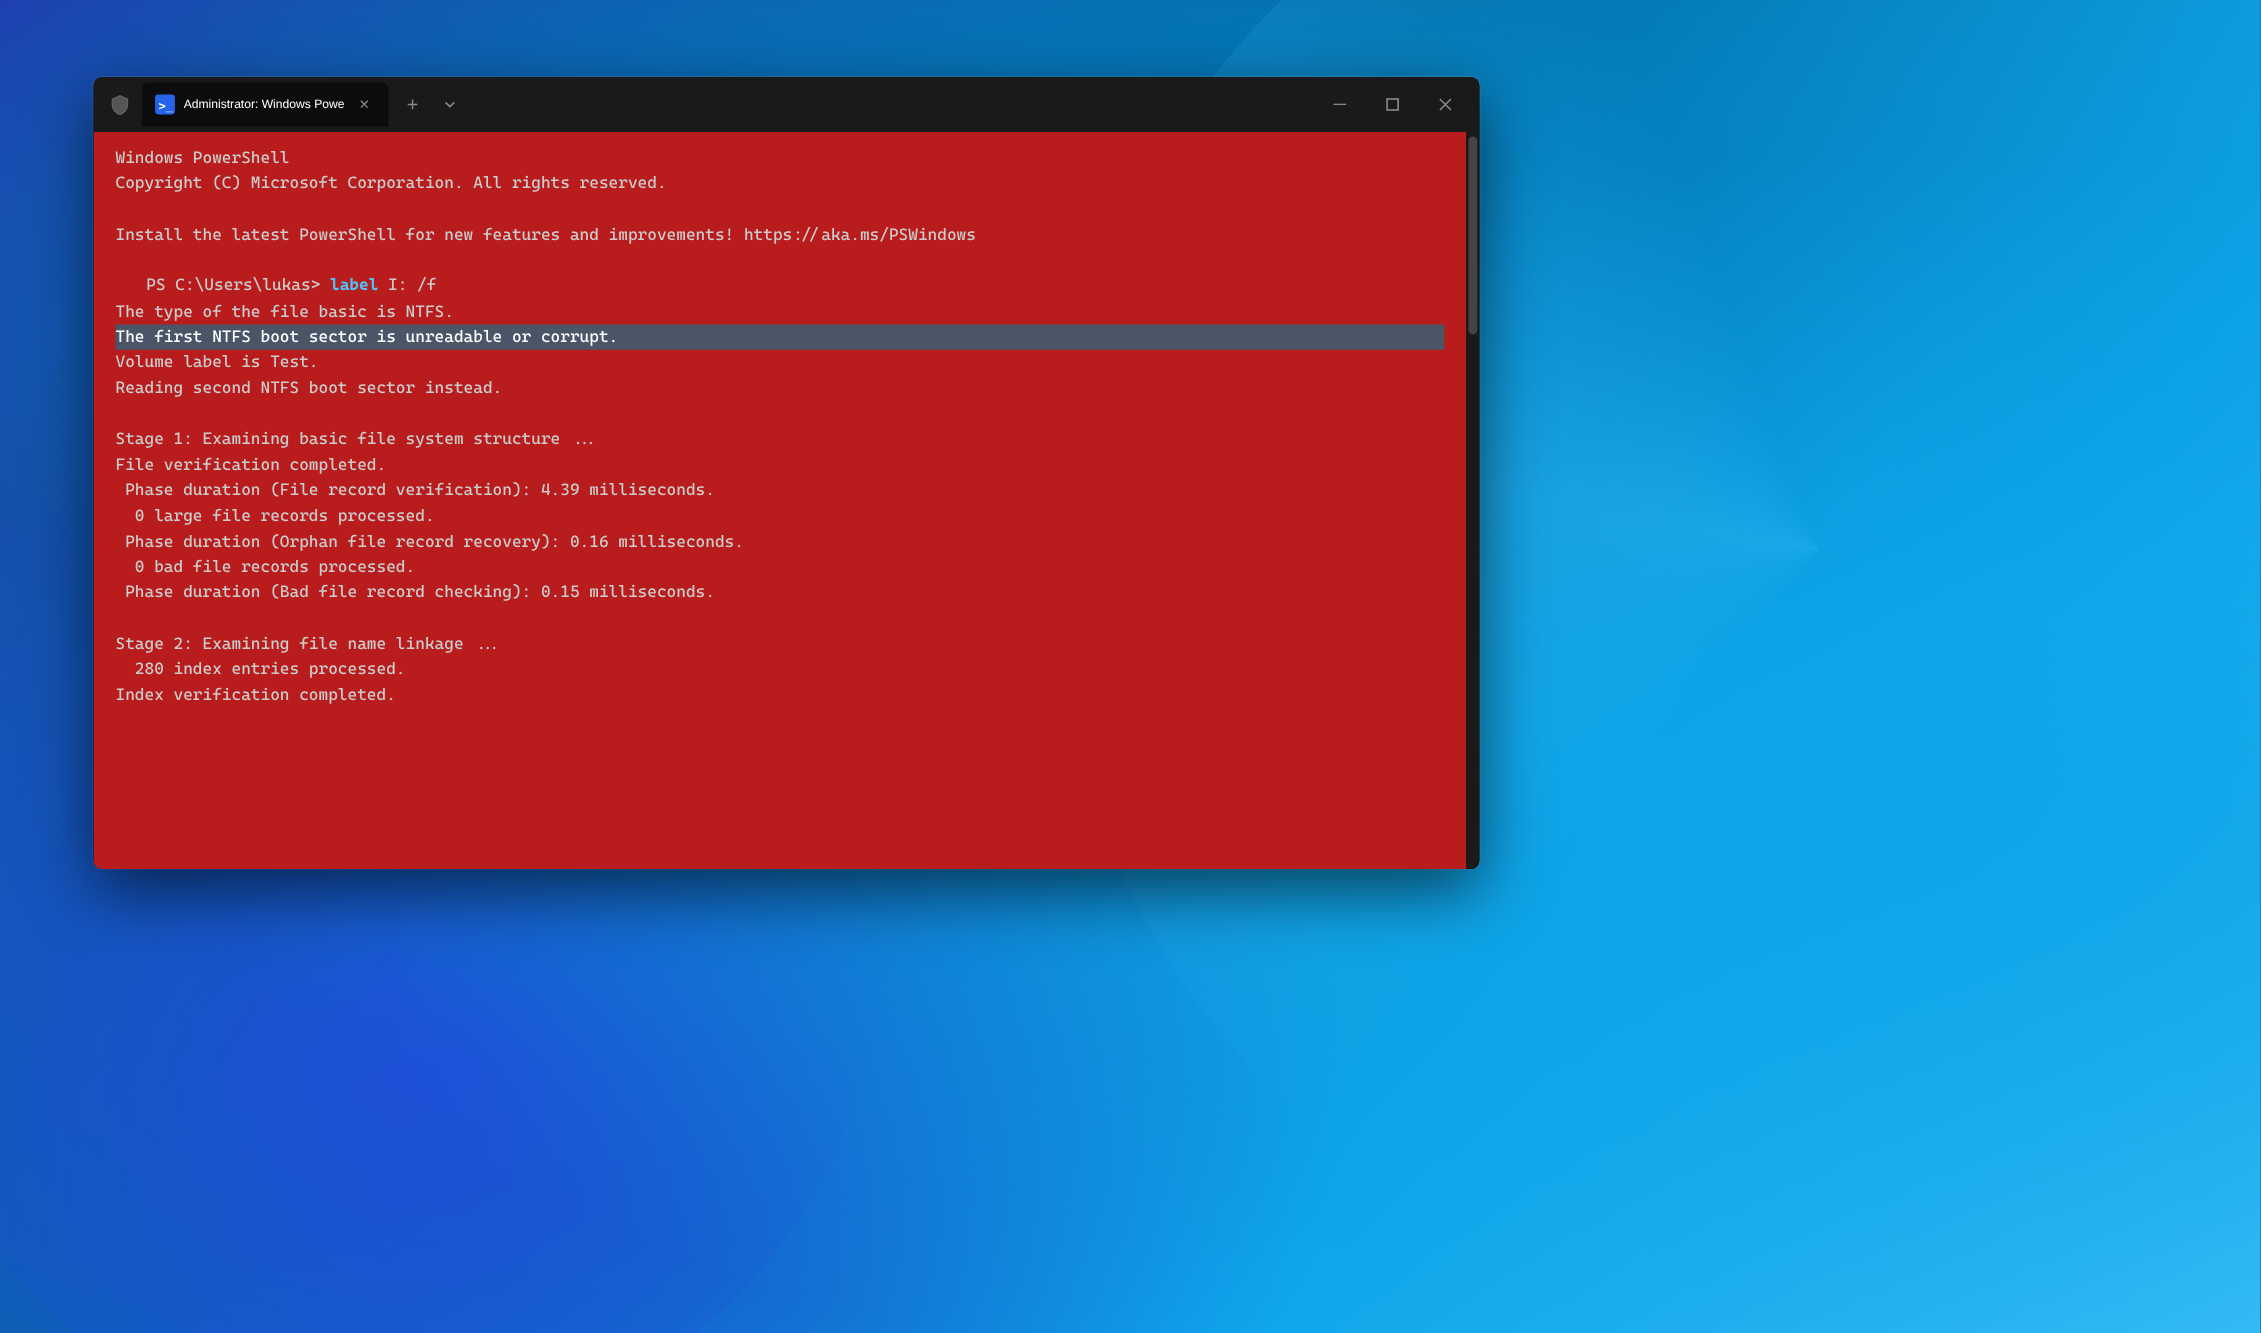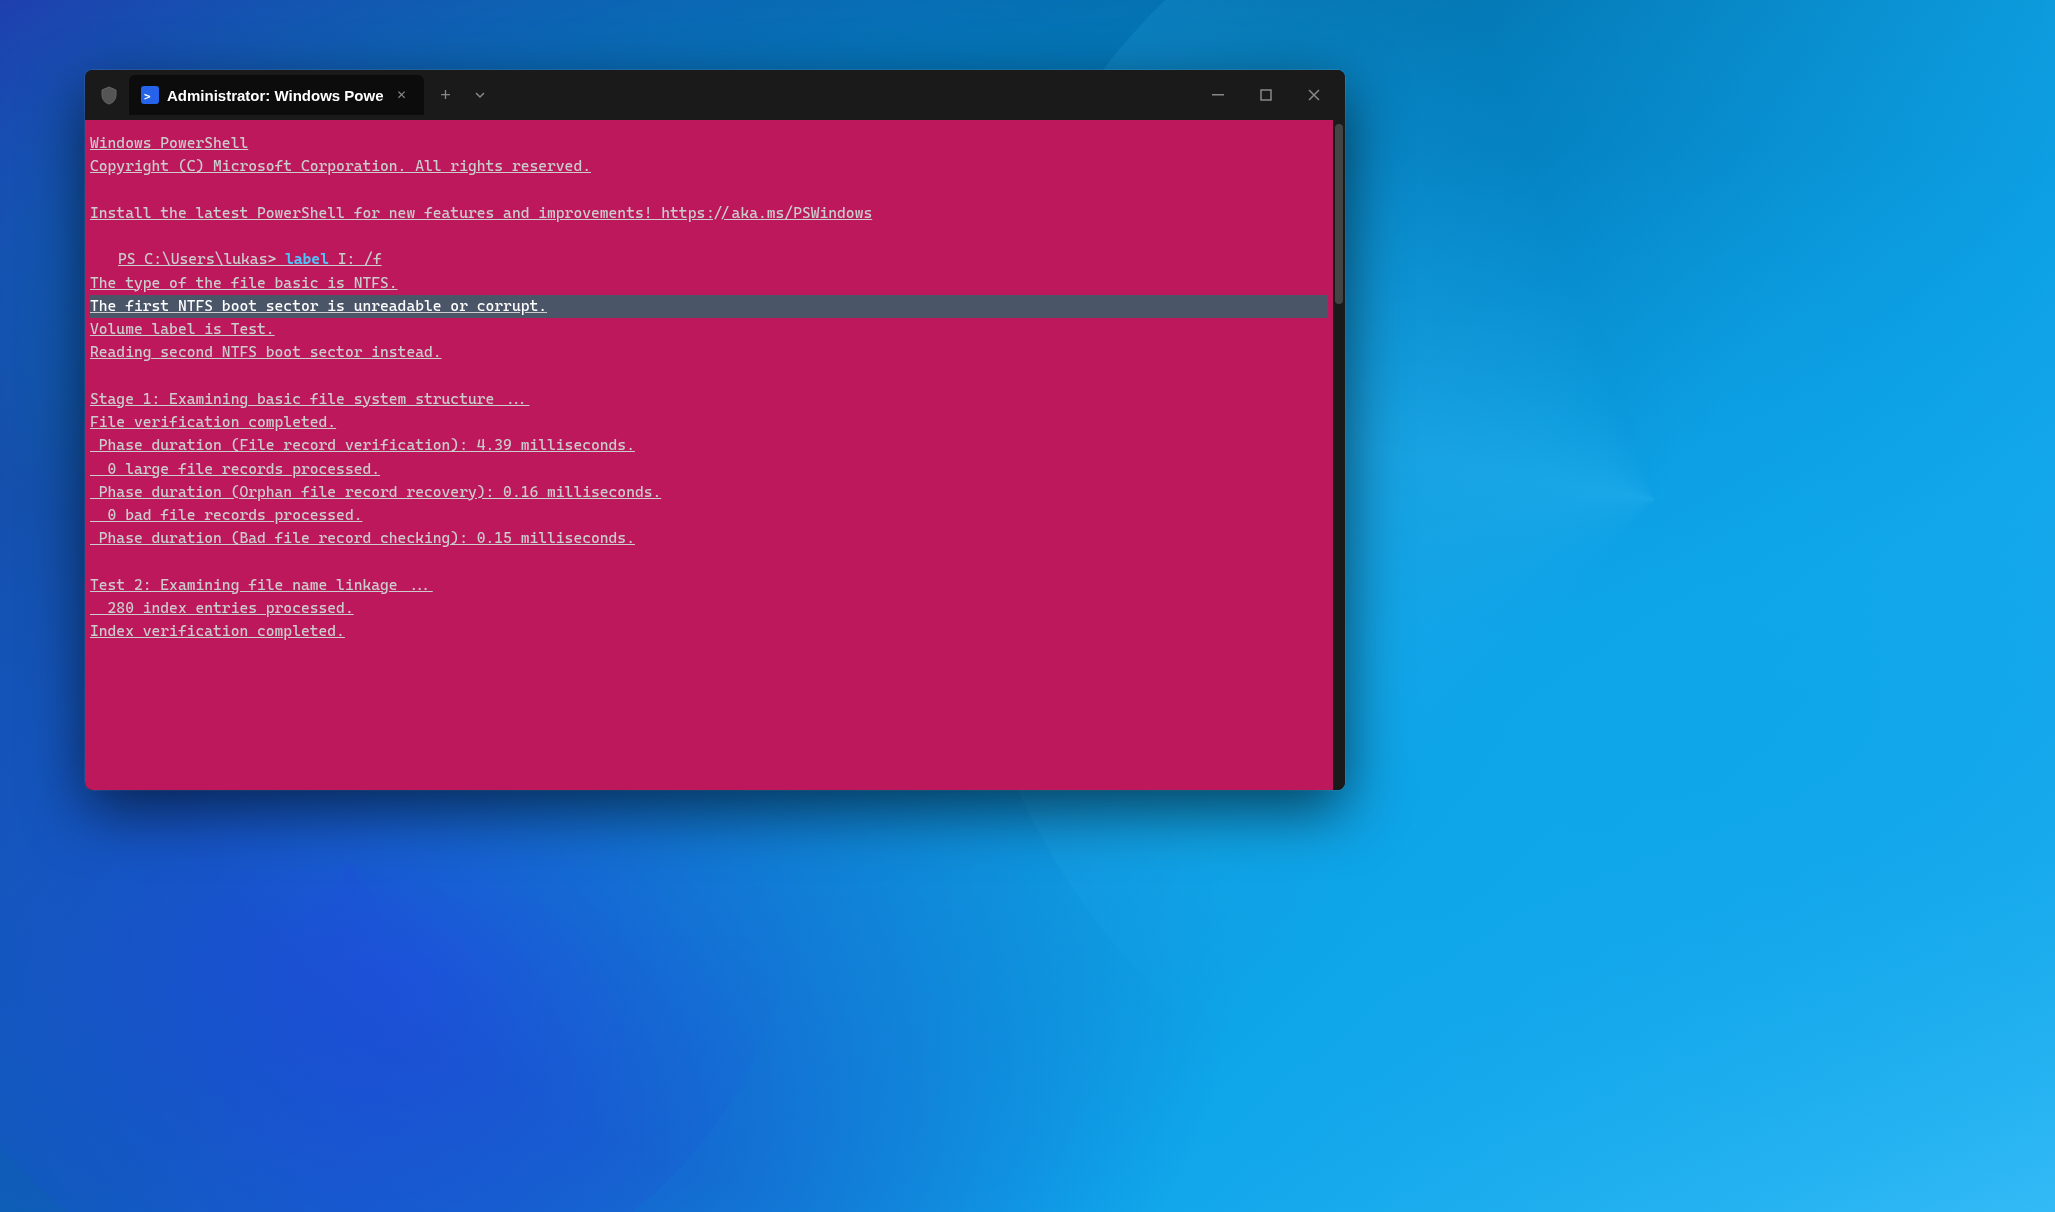--- a/index.html
+++ b/index.html
@@ -117,27 +117,26 @@
       display: flex;
       align-items: center;
       justify-content: center;
       font-size: 11px;
       font-weight: bold;
       color: white;
       flex-shrink: 0;
     }
 
     .tab-title {
-      font-size: 15px;
+      font-size: 11px;
       color: #ffffff;
       white-space: nowrap;
       overflow: hidden;
       text-overflow: ellipsis;
       flex: 1;
-      font-weight: bold;
     }
 
     .tab-close {
       width: 20px;
       height: 20px;
       display: flex;
       align-items: center;
       justify-content: center;
       border-radius: 4px;
       color: #888;
@@ -192,28 +191,27 @@
 
     
     .terminal-body-wrapper {
       display: flex;
       flex: 1;
       overflow: hidden;
     }
 
     .terminal-content {
       flex: 1;
-      padding: 12px 5px;
+      padding: 12px 20px;
       overflow: hidden;
       font-family: 'Cascadia Code', 'Courier New', 'Lucida Console', monospace;
       font-size: 15px;
       line-height: 1.55;
       color: #cccccc;
-      background: #be185d;
-      text-decoration: underline;
+      background: #b91c1c;
     }
 
     .scrollbar {
       width: 12px;
       background: #1a1a1a;
       flex-shrink: 0;
     }
 
     .scrollbar-thumb {
       width: 8px;
@@ -321,21 +319,21 @@
         <span class="line">Reading second NTFS boot sector instead.</span>
         <span class="line-empty"></span>
         <span class="line">Stage 1: Examining basic file system structure ...</span>
         <span class="line">File verification completed.</span>
         <span class="line"> Phase duration (File record verification): 4.39 milliseconds.</span>
         <span class="line">  0 large file records processed.</span>
         <span class="line"> Phase duration (Orphan file record recovery): 0.16 milliseconds.</span>
         <span class="line">  0 bad file records processed.</span>
         <span class="line"> Phase duration (Bad file record checking): 0.15 milliseconds.</span>
         <span class="line-empty"></span>
-        <span class="line">Test 2: Examining file name linkage ...</span>
+        <span class="line">Stage 2: Examining file name linkage ...</span>
         <span class="line">  280 index entries processed.</span>
         <span class="line">Index verification completed.</span>
       </div>
     <div class="scrollbar">
       <div class="scrollbar-thumb"></div>
     </div>
   </div>
 </div>
 
 </body></html>

